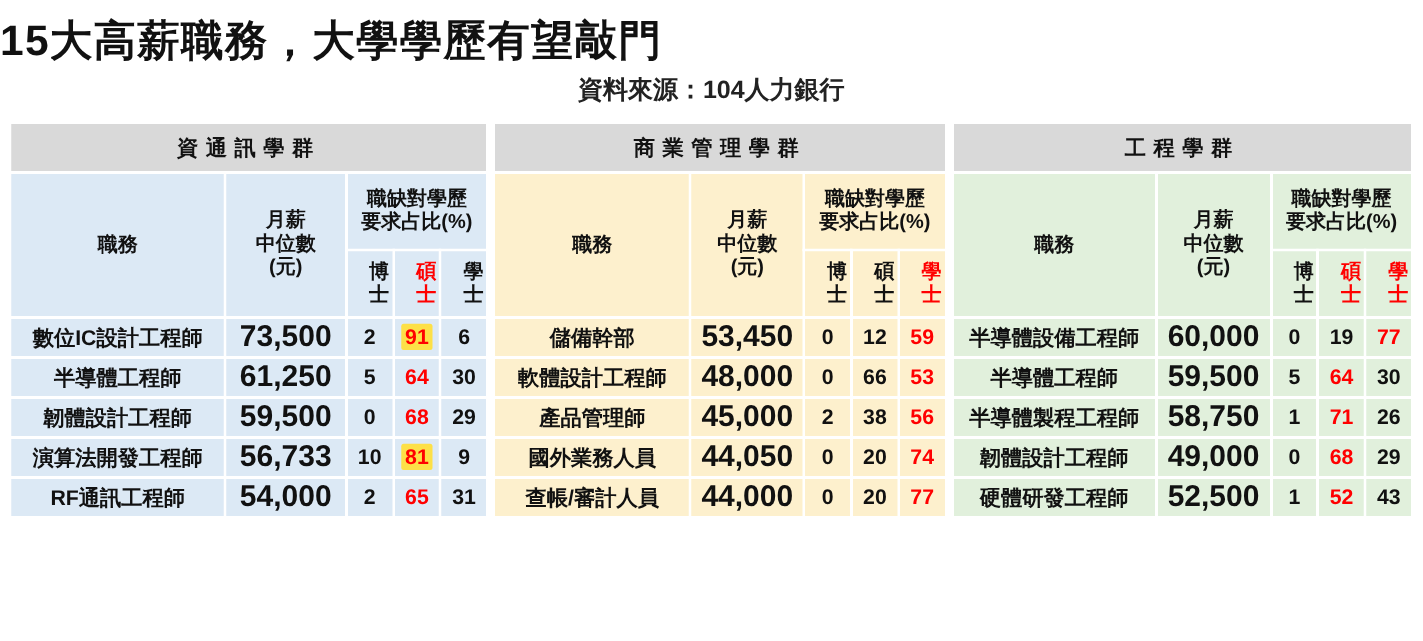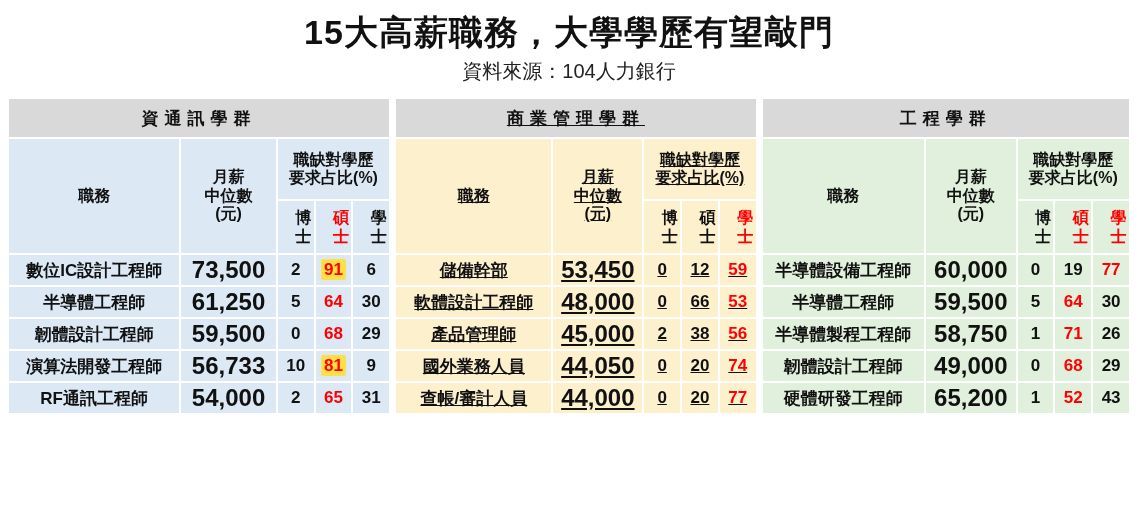--- a/index.html
+++ b/index.html
@@ -5,31 +5,31 @@
   html,body{margin:0;padding:0;background:#ffffff;}
   .page{
     position:relative;
     width:1138px;height:513px;
     overflow:hidden;
     font-family:"Liberation Sans",sans-serif;
     color:#111;
     background:#ffffff;
   }
   .page-title{
-    text-align:center;
+    text-align:left;
     font-size:34px;
     font-weight:bold;
     letter-spacing:1px;
     margin:10px 0 2px 0;
     color:#111;
   }
   .page-subtitle{
     text-align:center;
     font-size:20px;
-    font-weight:normal;
+    font-weight:bold;
     margin:0 0 12px 0;
     color:#222;
   }
   .table-wrap{
     display:flex;
     gap:3px;
     margin:0 7px;
     align-items:stretch;
   }
   table.group{
@@ -39,21 +39,21 @@
   }
   table.group th, table.group td{
     border:2px solid #ffffff;
     padding:0 2px;
     text-align:center;
     vertical-align:middle;
     font-weight:bold;
     overflow:hidden;
   }
   .t0{flex:386 0 0;}
-  .t1{flex:365 0 0;text-decoration:underline;}
+  .t1{flex:365 0 0;}
   .t2{flex:372 0 0;}
   
   .g0 th,.g0 td{background:#dce9f5;}
   .g1 th,.g1 td{background:#fdf0cd;}
   .g2 th,.g2 td{background:#e1f0dc;}
   .gh-row th{background:#d9d9d9 !important;font-size:17px;letter-spacing:6px;}
   .gh-row{height:40px;}
   .h1{height:62px;}
   .h2{height:54px;}
   tbody tr{height:32px;}
@@ -257,21 +257,21 @@
         </tr>
         <tr>
           <td class="job">韌體設計工程師</td>
           <td class="sal">49,000</td>
           <td class="num">0</td>
           <td class="num red">68</td>
           <td class="num">29</td>
         </tr>
         <tr>
           <td class="job">硬體研發工程師</td>
-          <td class="sal">65,200</td>
+          <td class="sal">52,500</td>
           <td class="num">1</td>
           <td class="num red">52</td>
           <td class="num">43</td>
         </tr>
       </tbody>
     </table>
 
   </div>
 </div>
 

